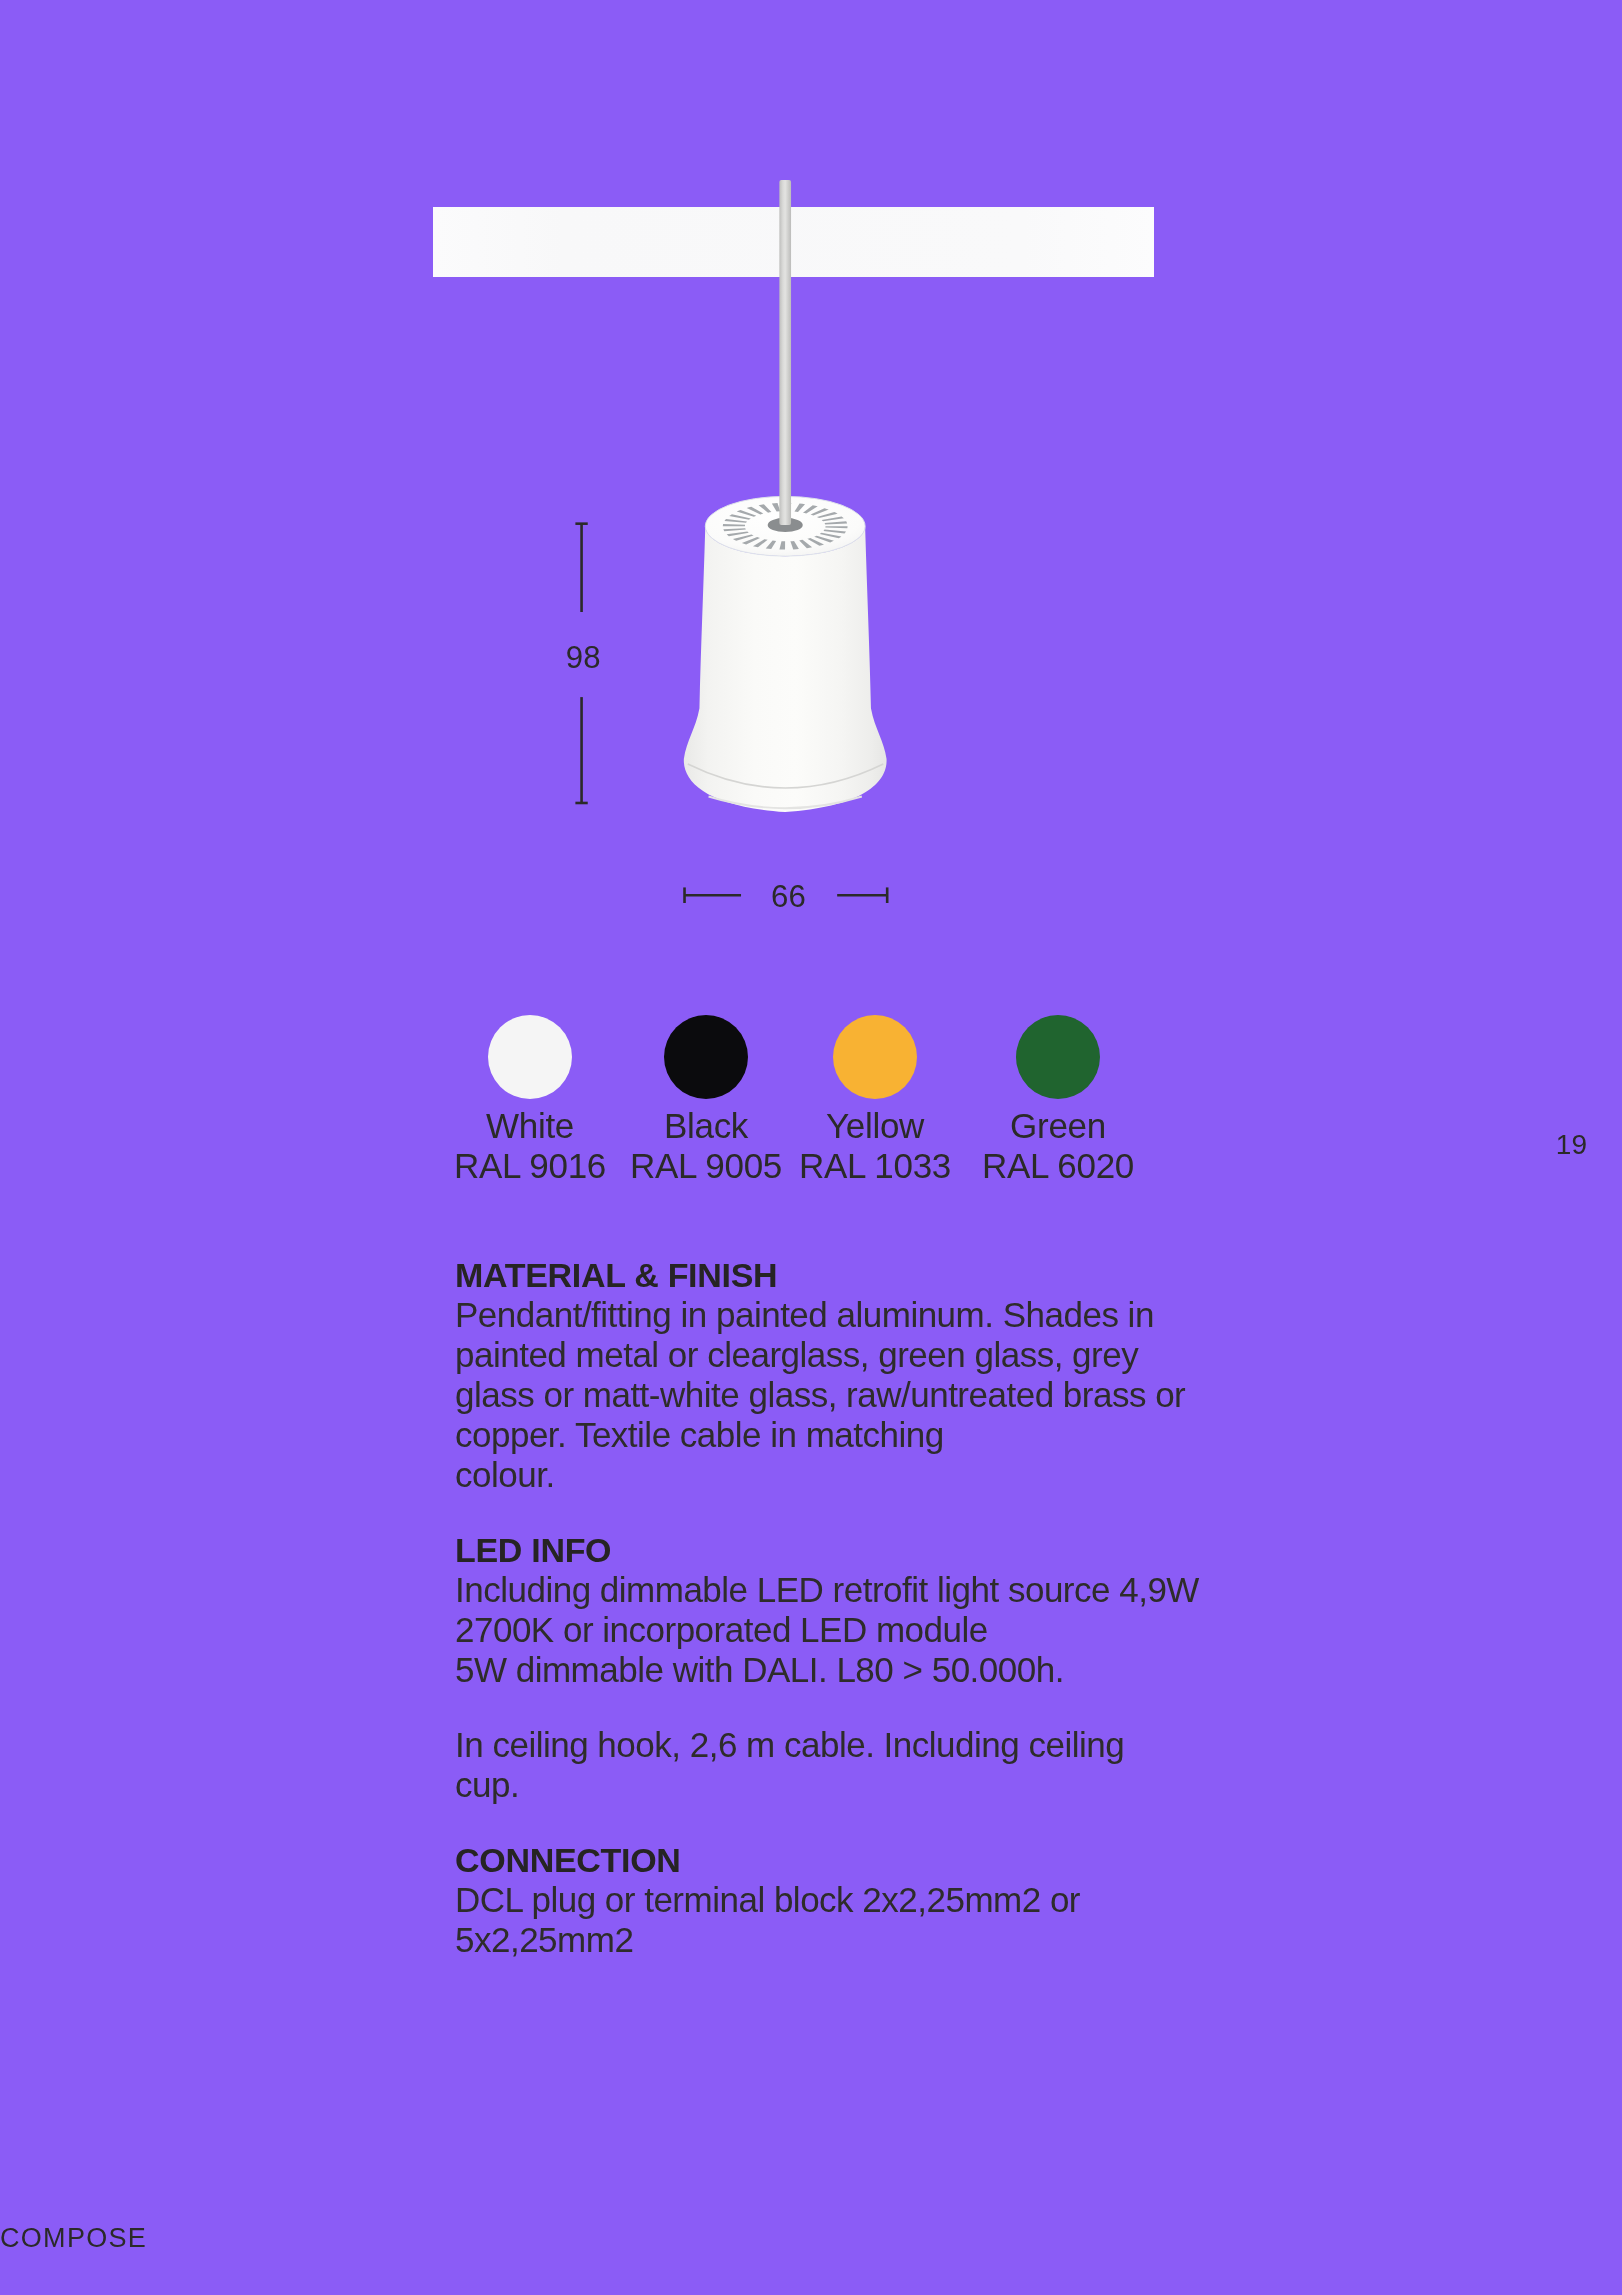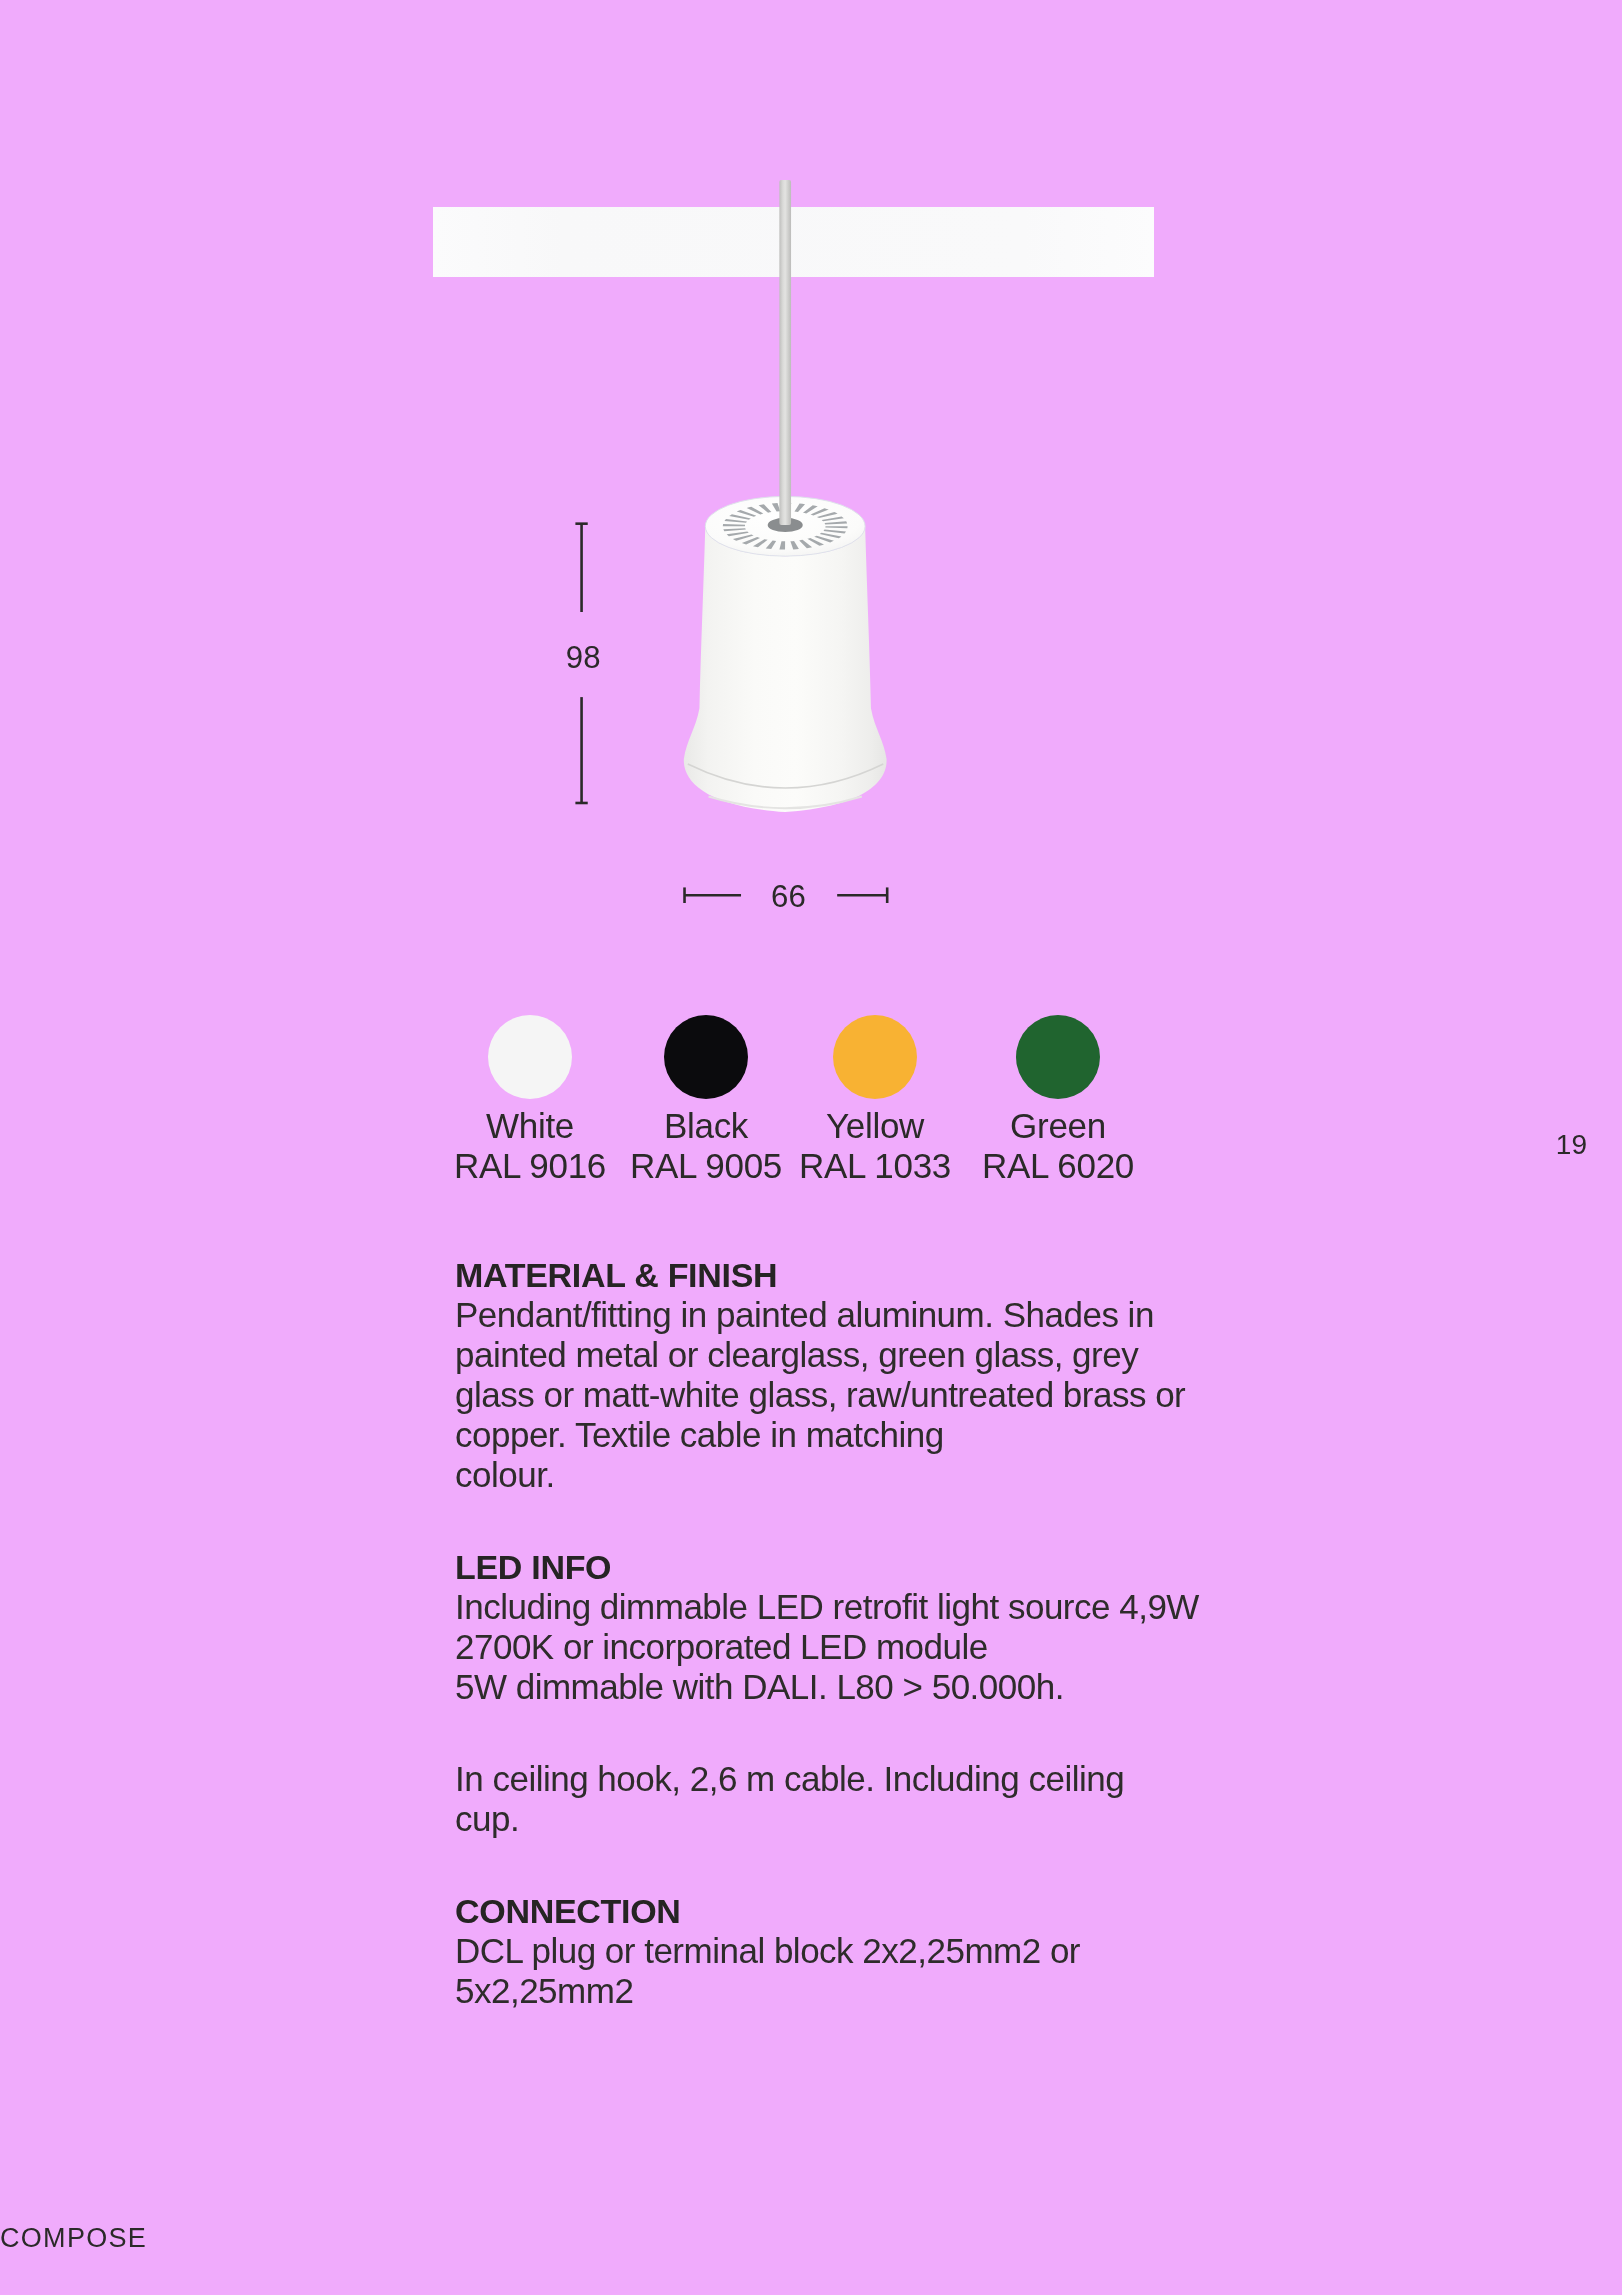--- a/index.html
+++ b/index.html
@@ -1,19 +1,19 @@
 <!DOCTYPE html>
 <html style="font-size:10.4px"><head>
 <meta charset="utf-8">
 <style>
   html,body { margin:0; padding:0; background:#ffffff; }
   .page {
     position:relative;
     width:1623px; height:2295px;
-    background:#f0abfc;
+    background:#8b5cf6;
     font-family:"Liberation Sans", sans-serif;
     color:#2e2c2b;
     overflow:hidden;
   }
   
   .band {
     position:absolute;
     left:433px; top:207px;
     width:721px; height:70px;
     background:linear-gradient(90deg,#fbfbfc 0%,#f8f8f9 18%,#f9f9fa 82%,#fcfcfd 100%);
@@ -53,21 +53,21 @@
     top:1129px; right:36px;
     font-size:28px;
     color:#2b2a29;
   }
   
   .specs {
     position:absolute;
     left:455px; top:1255px;
     width:767px;
   }
-  .specs section + section { margin-top:52px; }
+  .specs section + section { margin-top:35px; }
   .specs h3 {
     margin:0;
     font-size:34px;
     line-height:40px;
     font-weight:bold;
     letter-spacing:-0.3px;
     color:#262424;
   }
   .specs p {
     margin:0;

